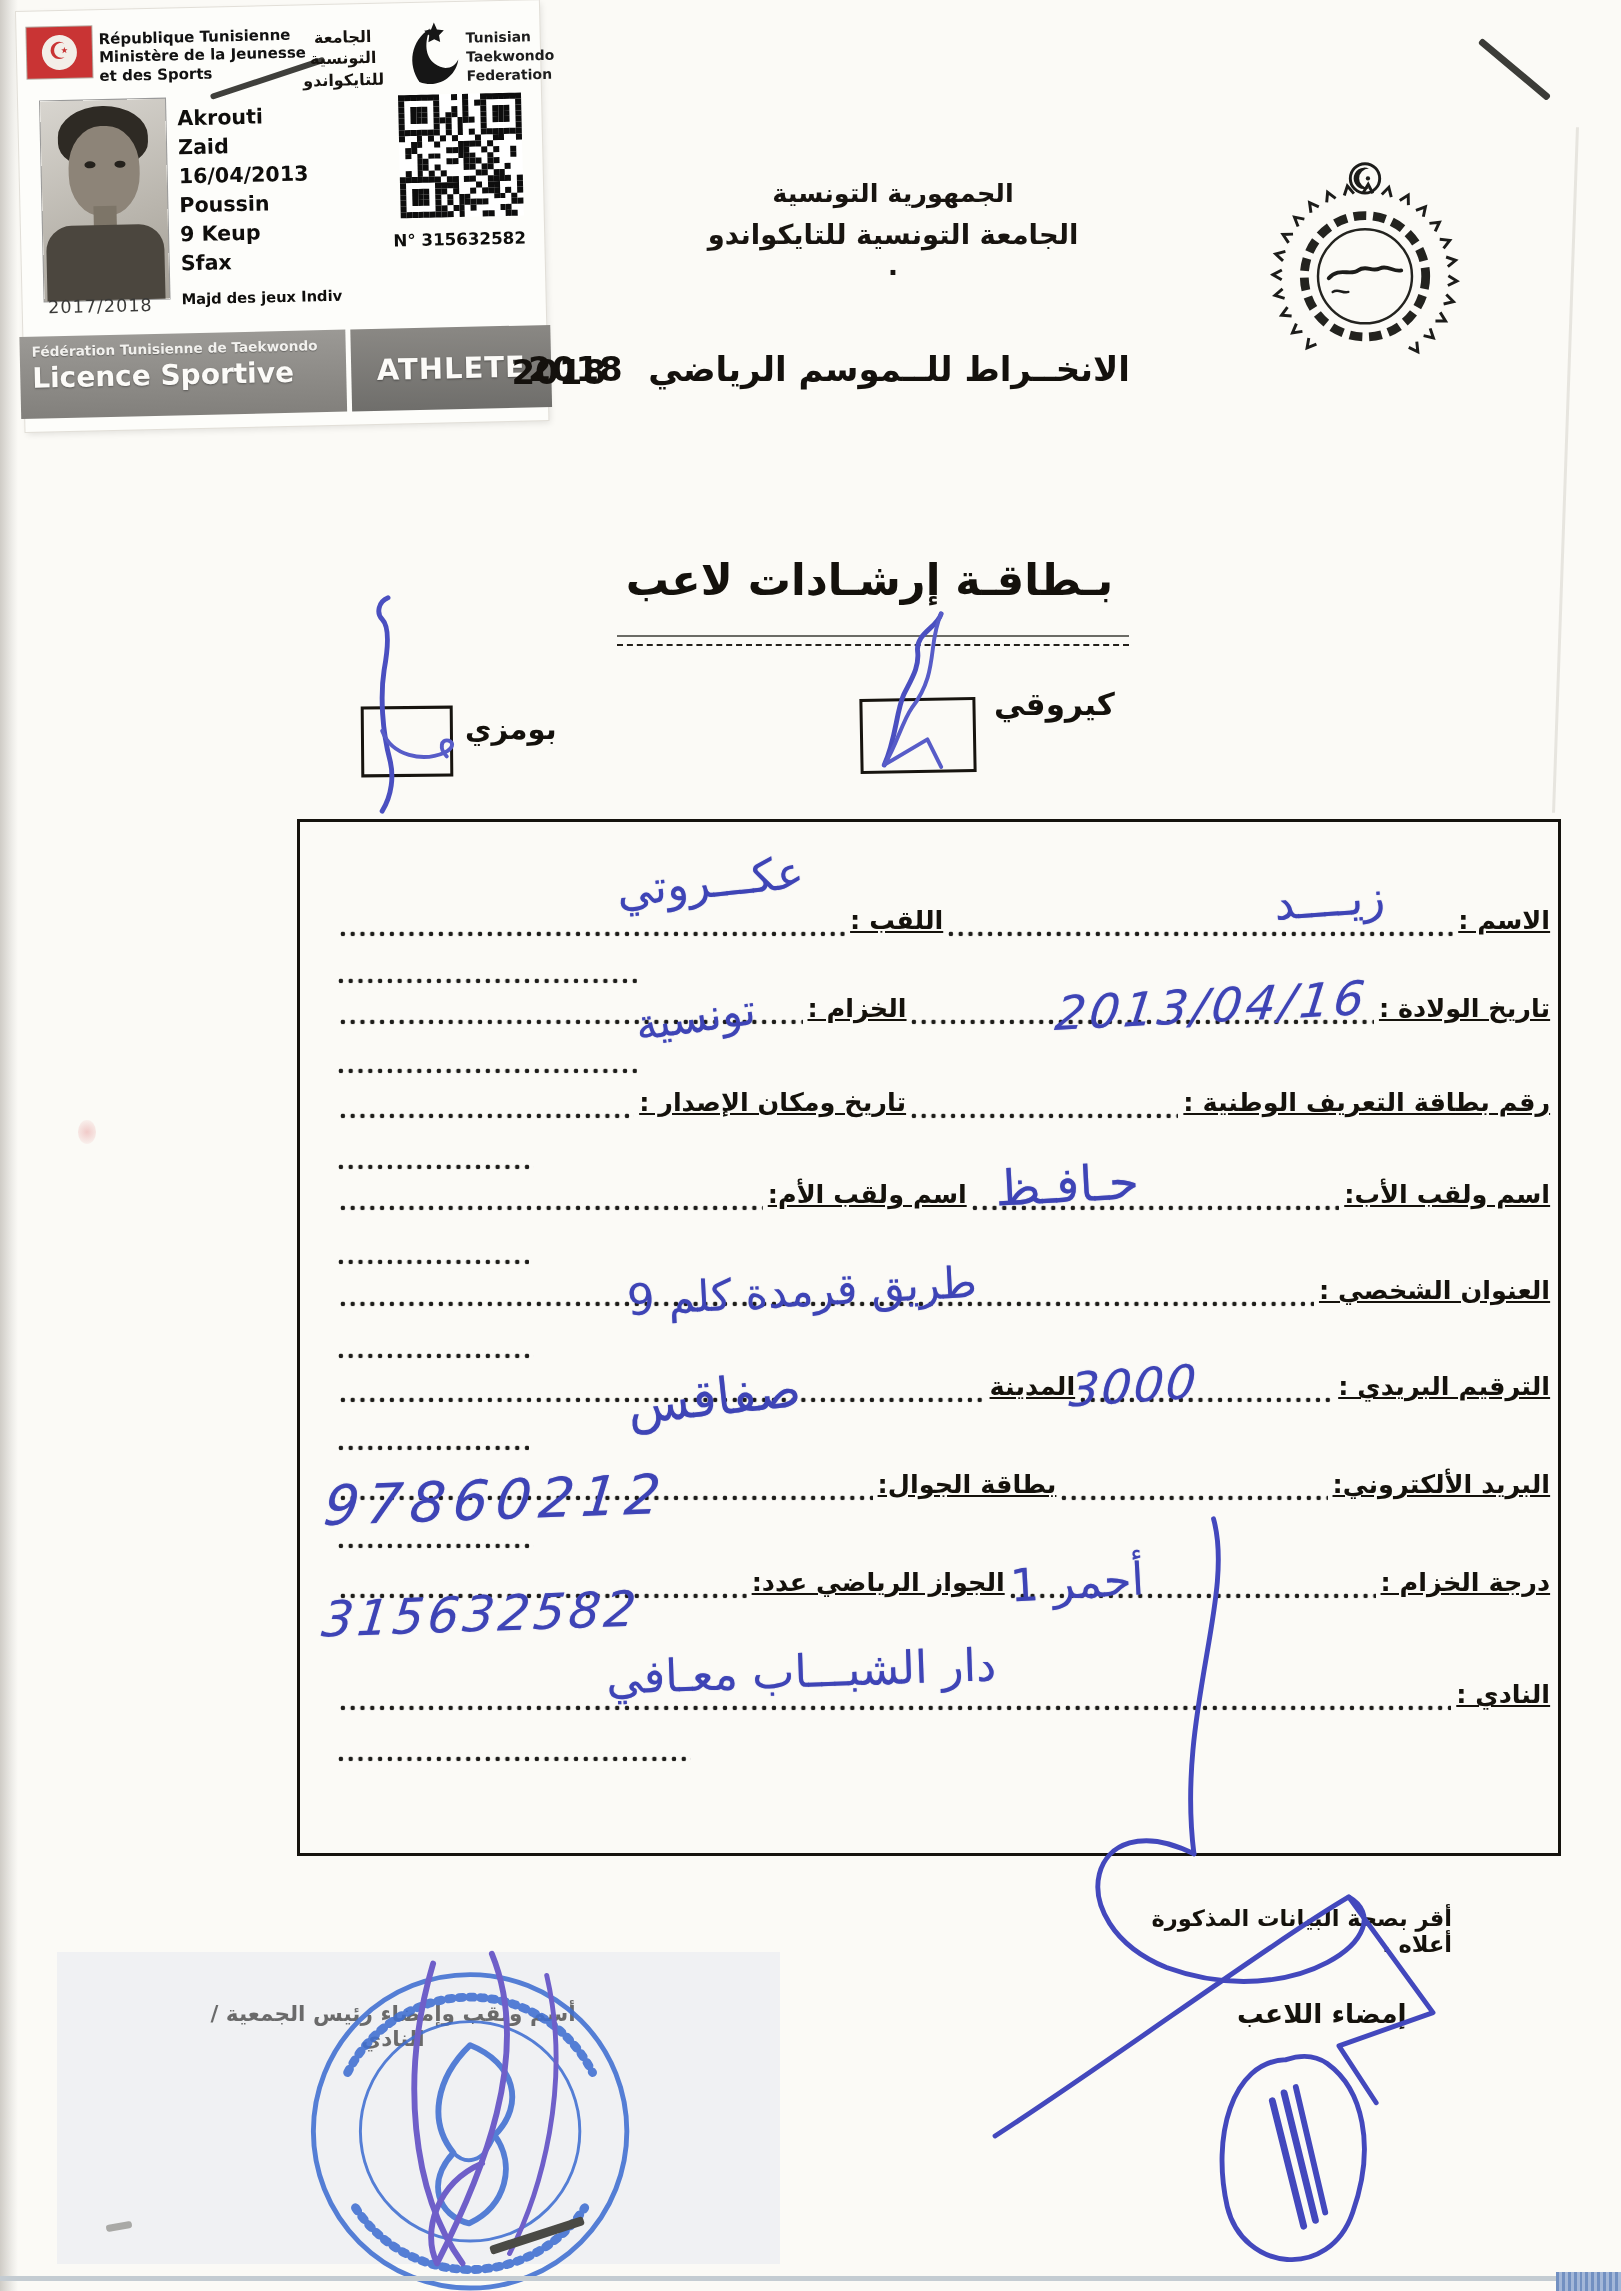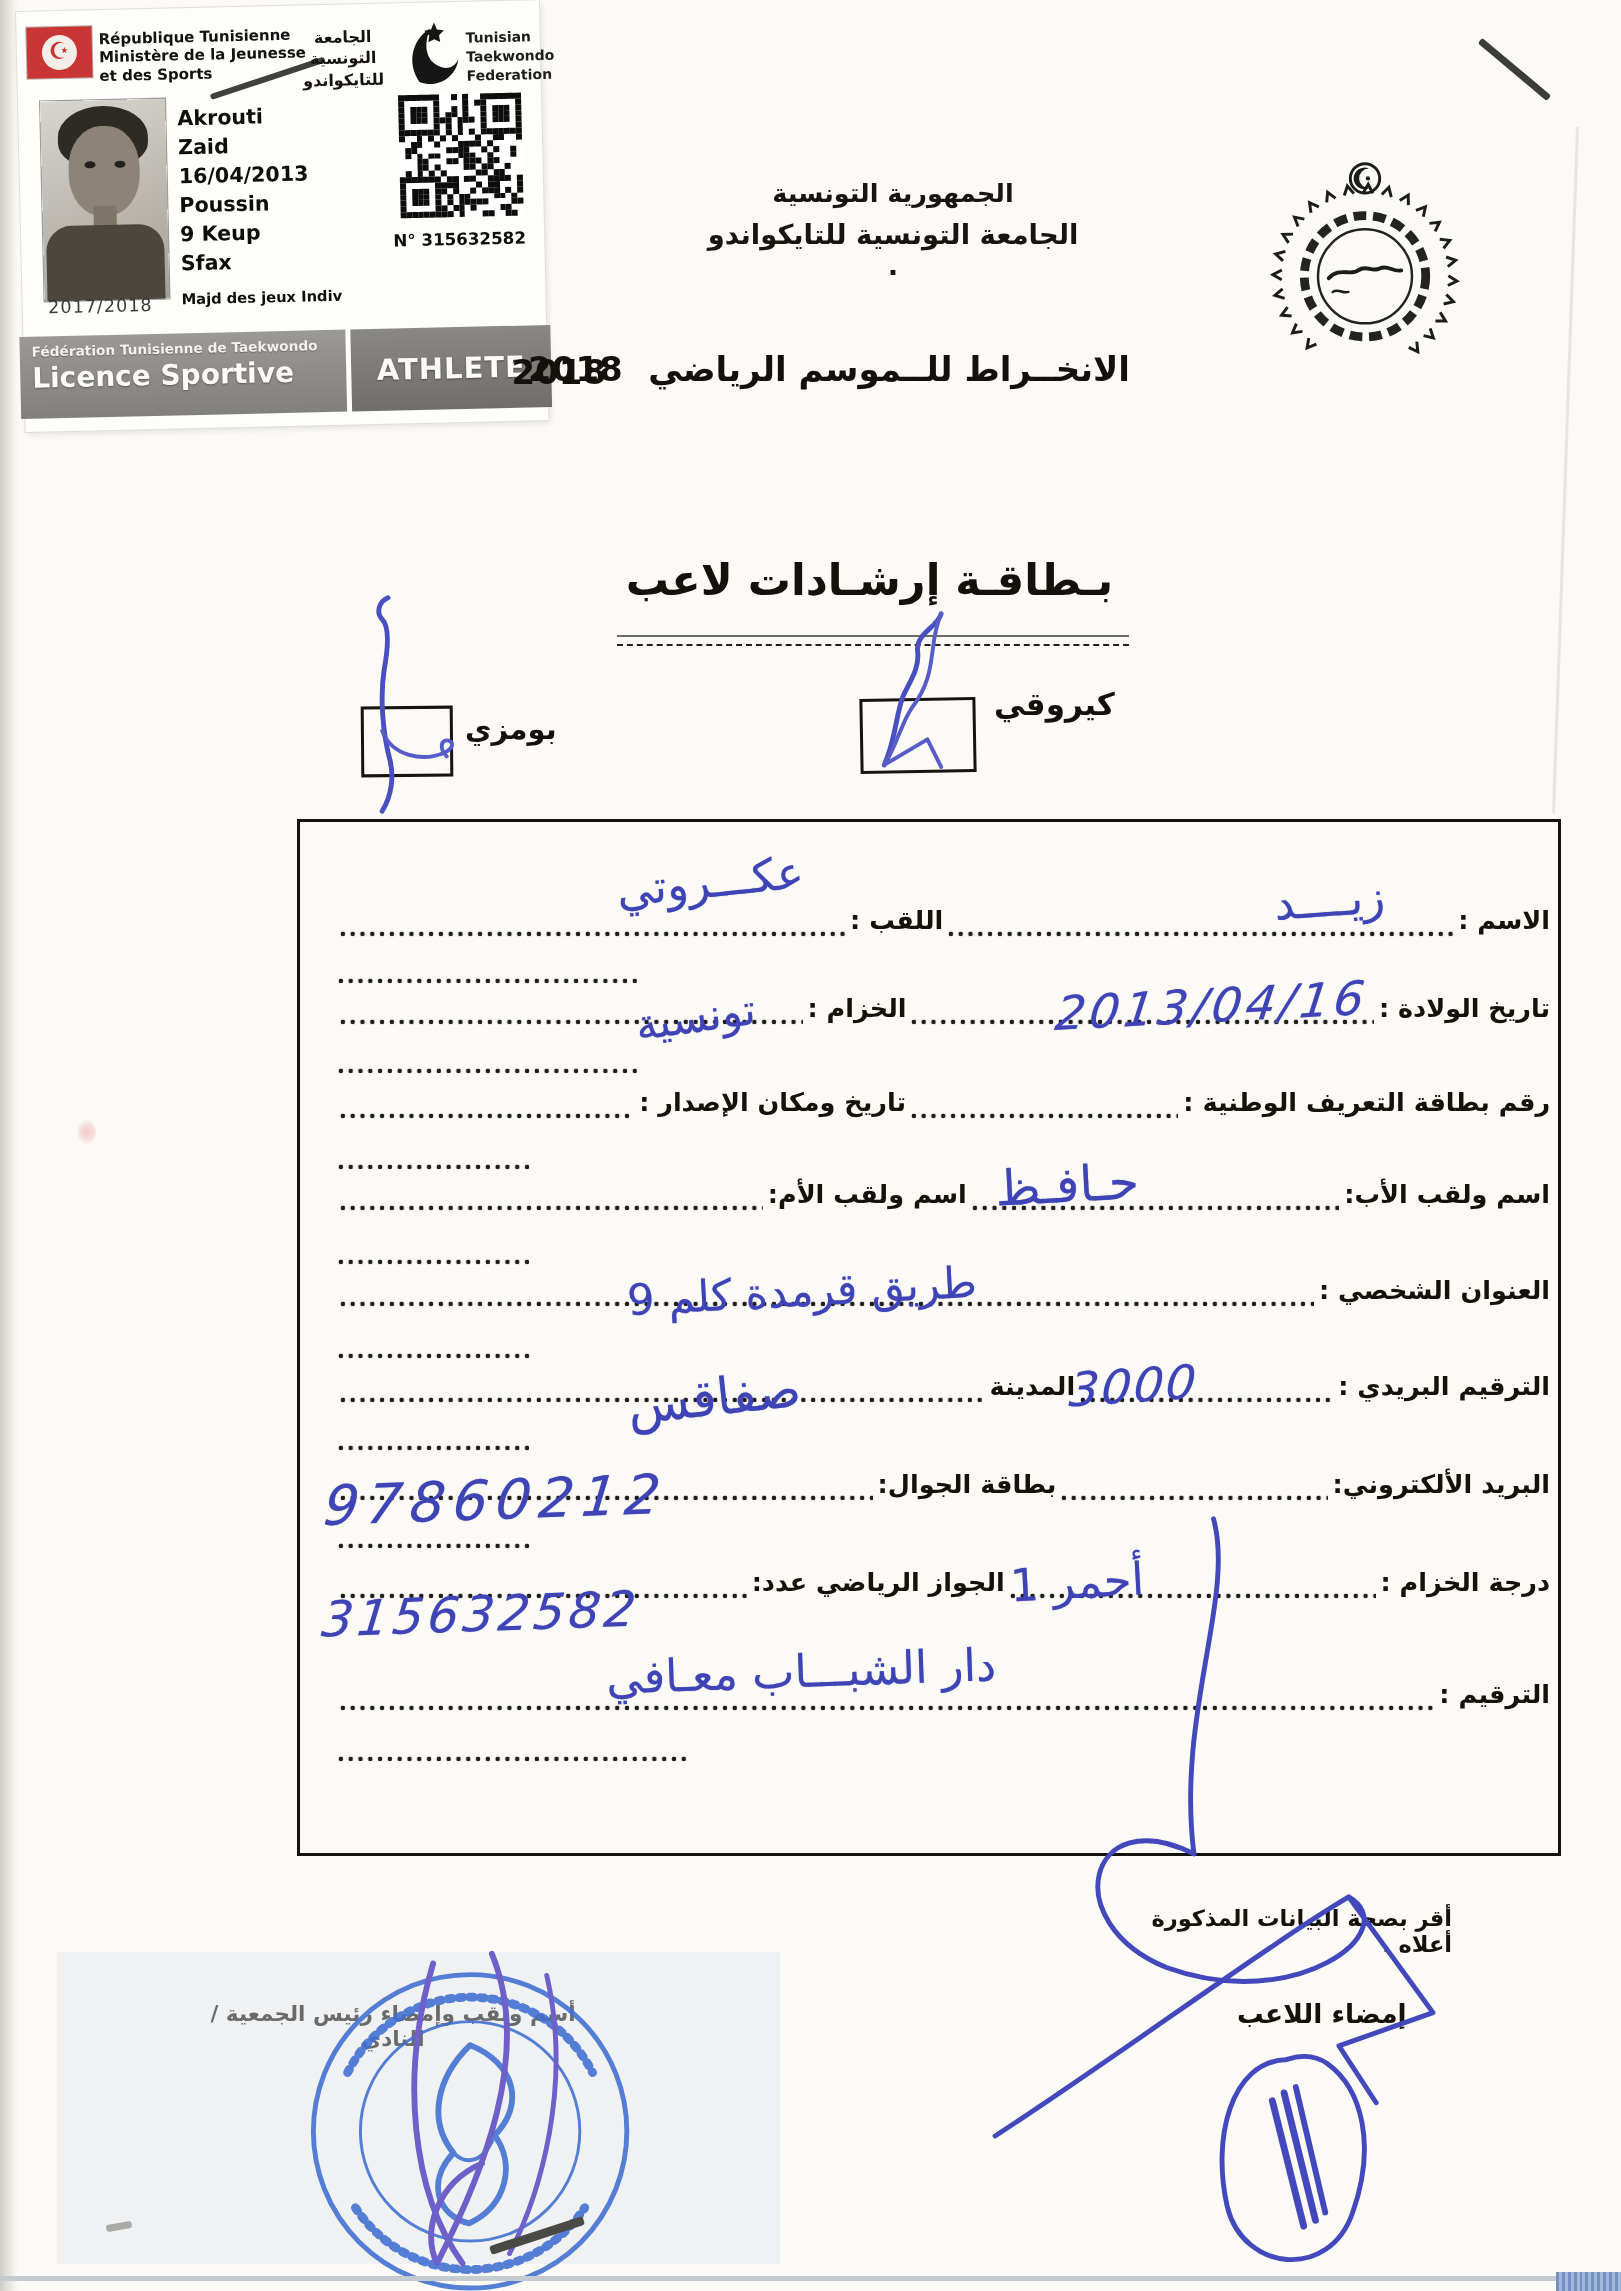--- a/index.html
+++ b/index.html
@@ -90,21 +90,21 @@
   .title{position:absolute;left:608px;top:555px;width:523px;text-align:center;direction:rtl;
       font-weight:700;font-size:43px;color:#14110c;}
   .title-ul{position:absolute;left:617px;top:635px;width:512px;height:6.9px;
       border-top:2px solid #6b6b65;border-bottom:2.9px dashed #23201a;}
   .chk{position:absolute;border:3.9px solid #17140f;background:transparent;}
   .dlabel{position:absolute;direction:rtl;font-weight:700;color:#14110c;white-space:nowrap;}
   
   .fbox{position:absolute;left:297px;top:819px;width:1264px;height:1037px;border:3.9px solid #15130e;box-sizing:border-box;}
   .fline{position:absolute;display:flex;direction:rtl;align-items:flex-end;
       font-weight:700;font-size:25.5px;color:#15120c;}
-  .flabel{white-space:nowrap;padding:0 2.9px 2px 2.9px;}
+  .flabel{white-space:nowrap;padding:0 2.9px 2px 2.9px;text-decoration:underline;}
   .dots{align-self:flex-end;height:33px;margin:0 2px;
       background-image:radial-gradient(circle at 2.9px 2.9px,#1d1c19 2.1px,rgba(0,0,0,0) 2.6px);
       background-size:9.8px 5.9px;background-repeat:repeat-x;background-position:0 100%;}
   .cont{position:absolute;height:7.8px;
       background-image:radial-gradient(circle at 2.9px 2.9px,#1d1c19 2.1px,rgba(0,0,0,0) 2.6px);
       background-size:9.8px 5.9px;background-repeat:repeat-x;background-position:0 100%;}
   
   .hw{position:absolute;color:#3e44b6;font-weight:400;white-space:nowrap;
       text-shadow:0 0 1px rgba(62,68,182,.5);}
   .hw.ar{direction:rtl;}
@@ -548,21 +548,21 @@
   <div class="fline" style="top:1566px;right:68px;left:338px;">
     <span class="flabel">درجة الخزام :</span>
     <span class="dots" style="flex:0.9;"></span>
     <span class="flabel">الجواز الرياضي عدد:</span>
     <span class="dots" style="flex:1;"></span>
   </div>
   <div class="hw ar" style="left:1010px;top:1556px;font-size:45px;transform:rotate(-3deg);">أحمر 1</div>
   <div class="hw num" style="left:323px;top:1586px;font-size:49px;letter-spacing:3.9px;transform:skewX(-8deg) rotate(-2deg);">315632582</div>
 
   <div class="fline" style="top:1678px;right:68px;left:338px;">
-    <span class="flabel">الترقيم :</span>
+    <span class="flabel">النادي :</span>
     <span class="dots" style="flex:1;"></span>
   </div>
   <div class="cont" style="top:1754px;left:338px;width:353px;"></div>
   <div class="hw ar" style="left:606px;top:1645px;font-size:45px;letter-spacing:1px;transform:rotate(-2deg);">دار الشبـــاب معـافي</div>
 
   <div class="decl">أقر بصحة البيانات المذكورة أعلاه .</div>
   <div class="siglabel">إمضاء اللاعب</div>
   <div class="preslabel">أسم ولقب وإمضاء رئيس الجمعية / النادي</div>
 
   <svg class="sig" style="position:absolute;left:941px;top:1509px;" width="549" height="774" viewBox="0 0 560 790">

